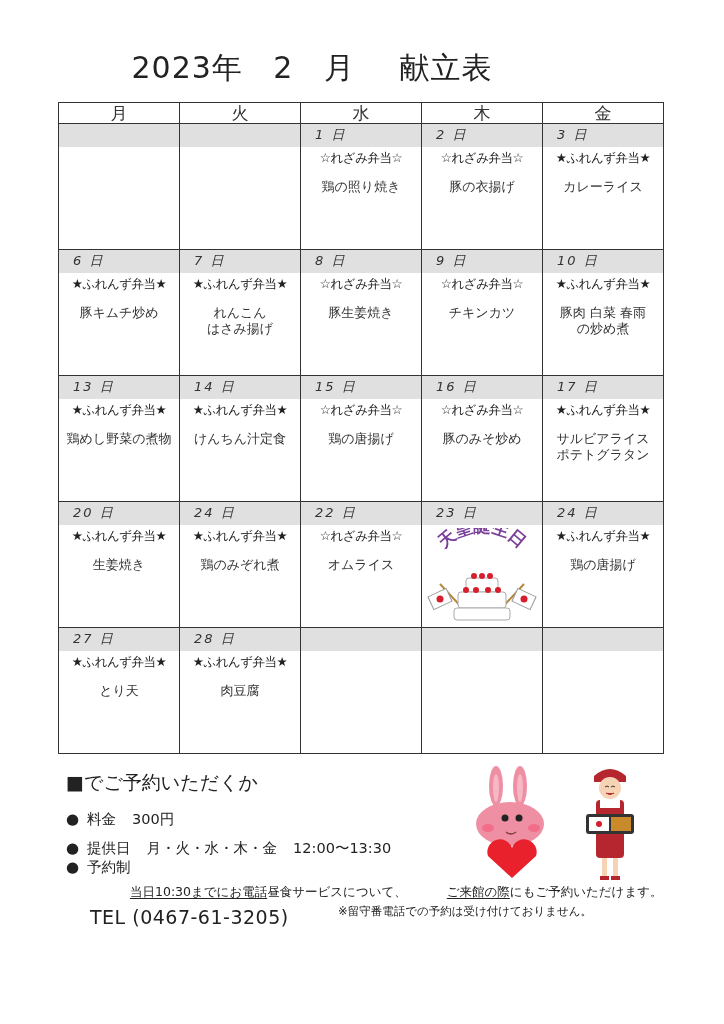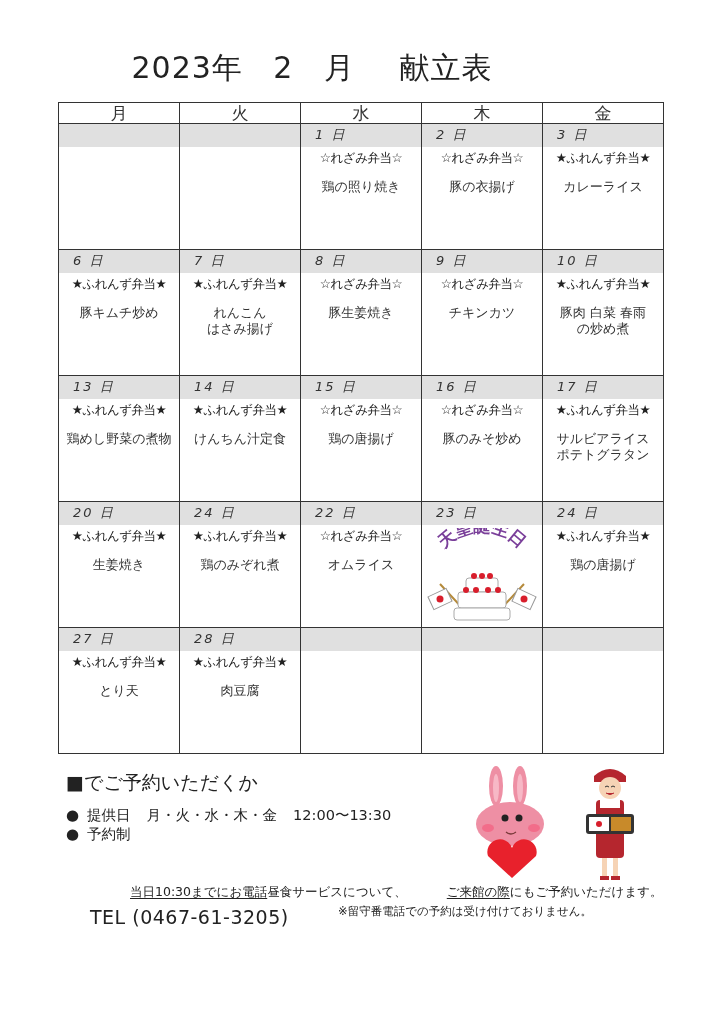--- a/index.html
+++ b/index.html
@@ -275,20 +275,23 @@
       <div class="bento"></div>
       <div class="dish" style="white-space: pre-line;"></div>
     </div>
   </td>
       </tr>
     </tbody>
 </table>
 
 <div class="info">
   <div class="info-head">■でご予約いただくか</div>
+  <div class="info-row">
+    <span class="bullet">●</span><span>料金</span><span class="gap"></span><span>300円</span>
+  </div>
   <div class="info-row" style="margin-top:10px">
     <span class="bullet">●</span><span>提供日</span><span class="gap"></span><span>月・火・水・木・金</span><span class="gap"></span><span>12:00〜13:30</span>
   </div>
   <div class="info-row" style="margin-top:0">
     <span class="bullet">●</span><span>予約制</span>
   </div>
 </div>
 
 <div class="reserve-line">
   <u>当日10:30までにお電話</u><span>昼食サービスについて、</span><u>ご来館の際</u><span>にもご予約いただけます。</span>

